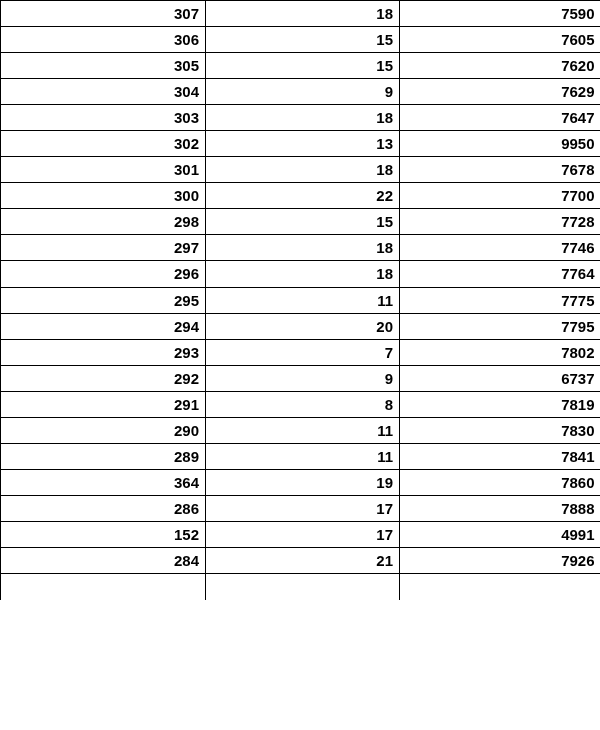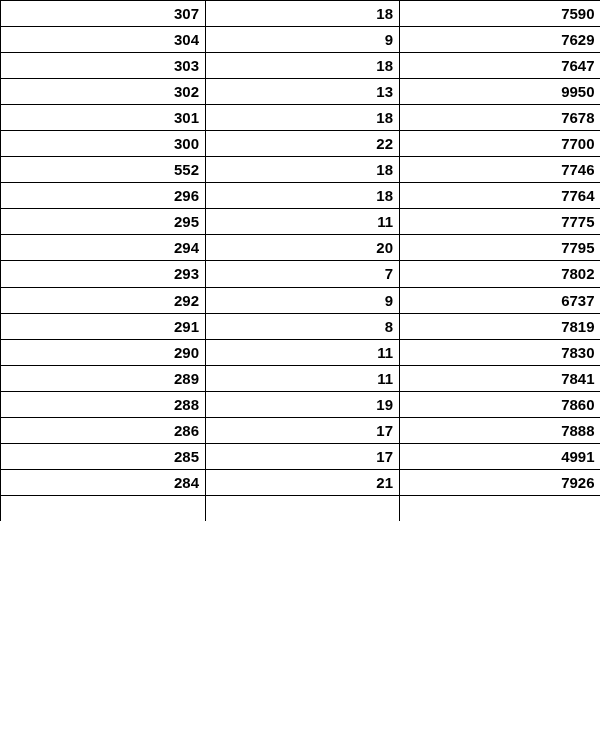--- a/index.html
+++ b/index.html
@@ -51,20 +51,30 @@
 
 <div class="table-wrap">
   <table class="score-table">
     <tbody>
       <tr>
         <td class="col-a">307</td>
         <td class="col-b">18</td>
         <td class="col-c">7590</td>
       </tr>
       <tr>
+        <td class="col-a">306</td>
+        <td class="col-b">15</td>
+        <td class="col-c">7605</td>
+      </tr>
+      <tr>
+        <td class="col-a">305</td>
+        <td class="col-b">15</td>
+        <td class="col-c">7620</td>
+      </tr>
+      <tr>
         <td class="col-a">304</td>
         <td class="col-b">9</td>
         <td class="col-c">7629</td>
       </tr>
       <tr>
         <td class="col-a">303</td>
         <td class="col-b">18</td>
         <td class="col-c">7647</td>
       </tr>
       <tr>
@@ -76,21 +86,26 @@
         <td class="col-a">301</td>
         <td class="col-b">18</td>
         <td class="col-c">7678</td>
       </tr>
       <tr>
         <td class="col-a">300</td>
         <td class="col-b">22</td>
         <td class="col-c">7700</td>
       </tr>
       <tr>
-        <td class="col-a">552</td>
+        <td class="col-a">298</td>
+        <td class="col-b">15</td>
+        <td class="col-c">7728</td>
+      </tr>
+      <tr>
+        <td class="col-a">297</td>
         <td class="col-b">18</td>
         <td class="col-c">7746</td>
       </tr>
       <tr>
         <td class="col-a">296</td>
         <td class="col-b">18</td>
         <td class="col-c">7764</td>
       </tr>
       <tr>
         <td class="col-a">295</td>
@@ -121,31 +136,31 @@
         <td class="col-a">290</td>
         <td class="col-b">11</td>
         <td class="col-c">7830</td>
       </tr>
       <tr>
         <td class="col-a">289</td>
         <td class="col-b">11</td>
         <td class="col-c">7841</td>
       </tr>
       <tr>
-        <td class="col-a">288</td>
+        <td class="col-a">364</td>
         <td class="col-b">19</td>
         <td class="col-c">7860</td>
       </tr>
       <tr>
         <td class="col-a">286</td>
         <td class="col-b">17</td>
         <td class="col-c">7888</td>
       </tr>
       <tr>
-        <td class="col-a">285</td>
+        <td class="col-a">152</td>
         <td class="col-b">17</td>
         <td class="col-c">4991</td>
       </tr>
       <tr>
         <td class="col-a">284</td>
         <td class="col-b">21</td>
         <td class="col-c">7926</td>
       </tr>
       <tr class="partial-row">
         <td class="col-a">&nbsp;</td>

